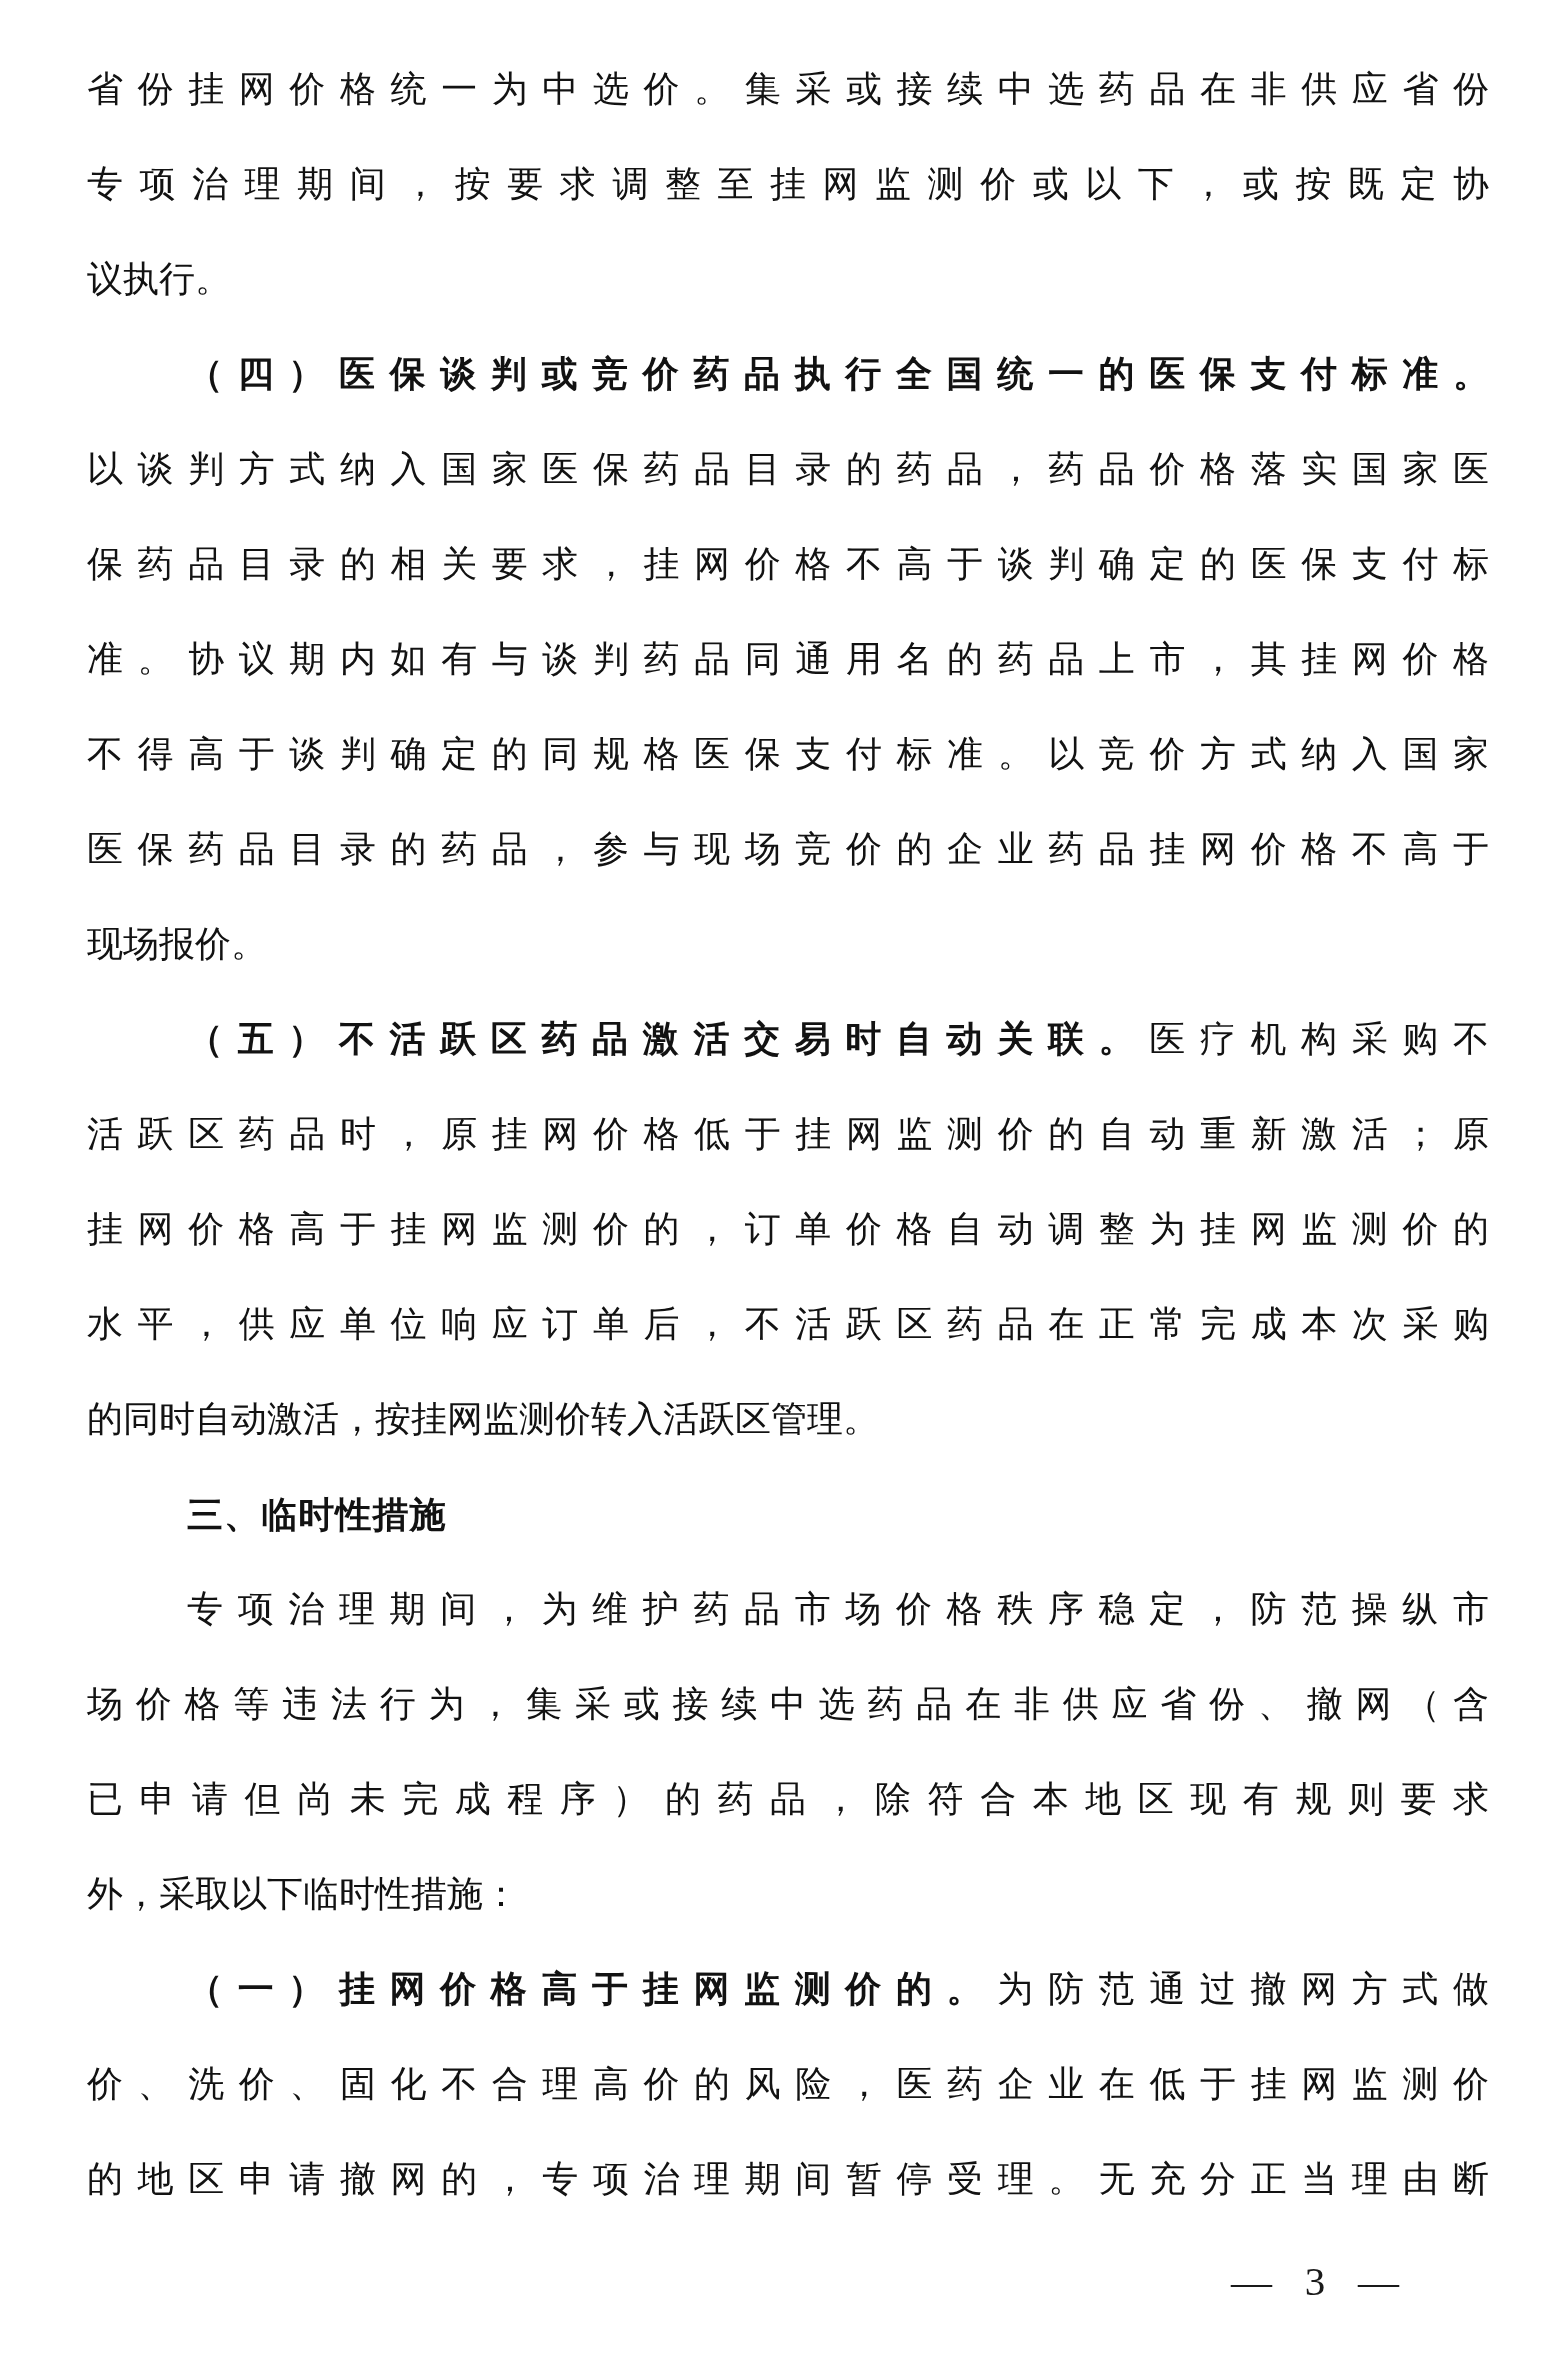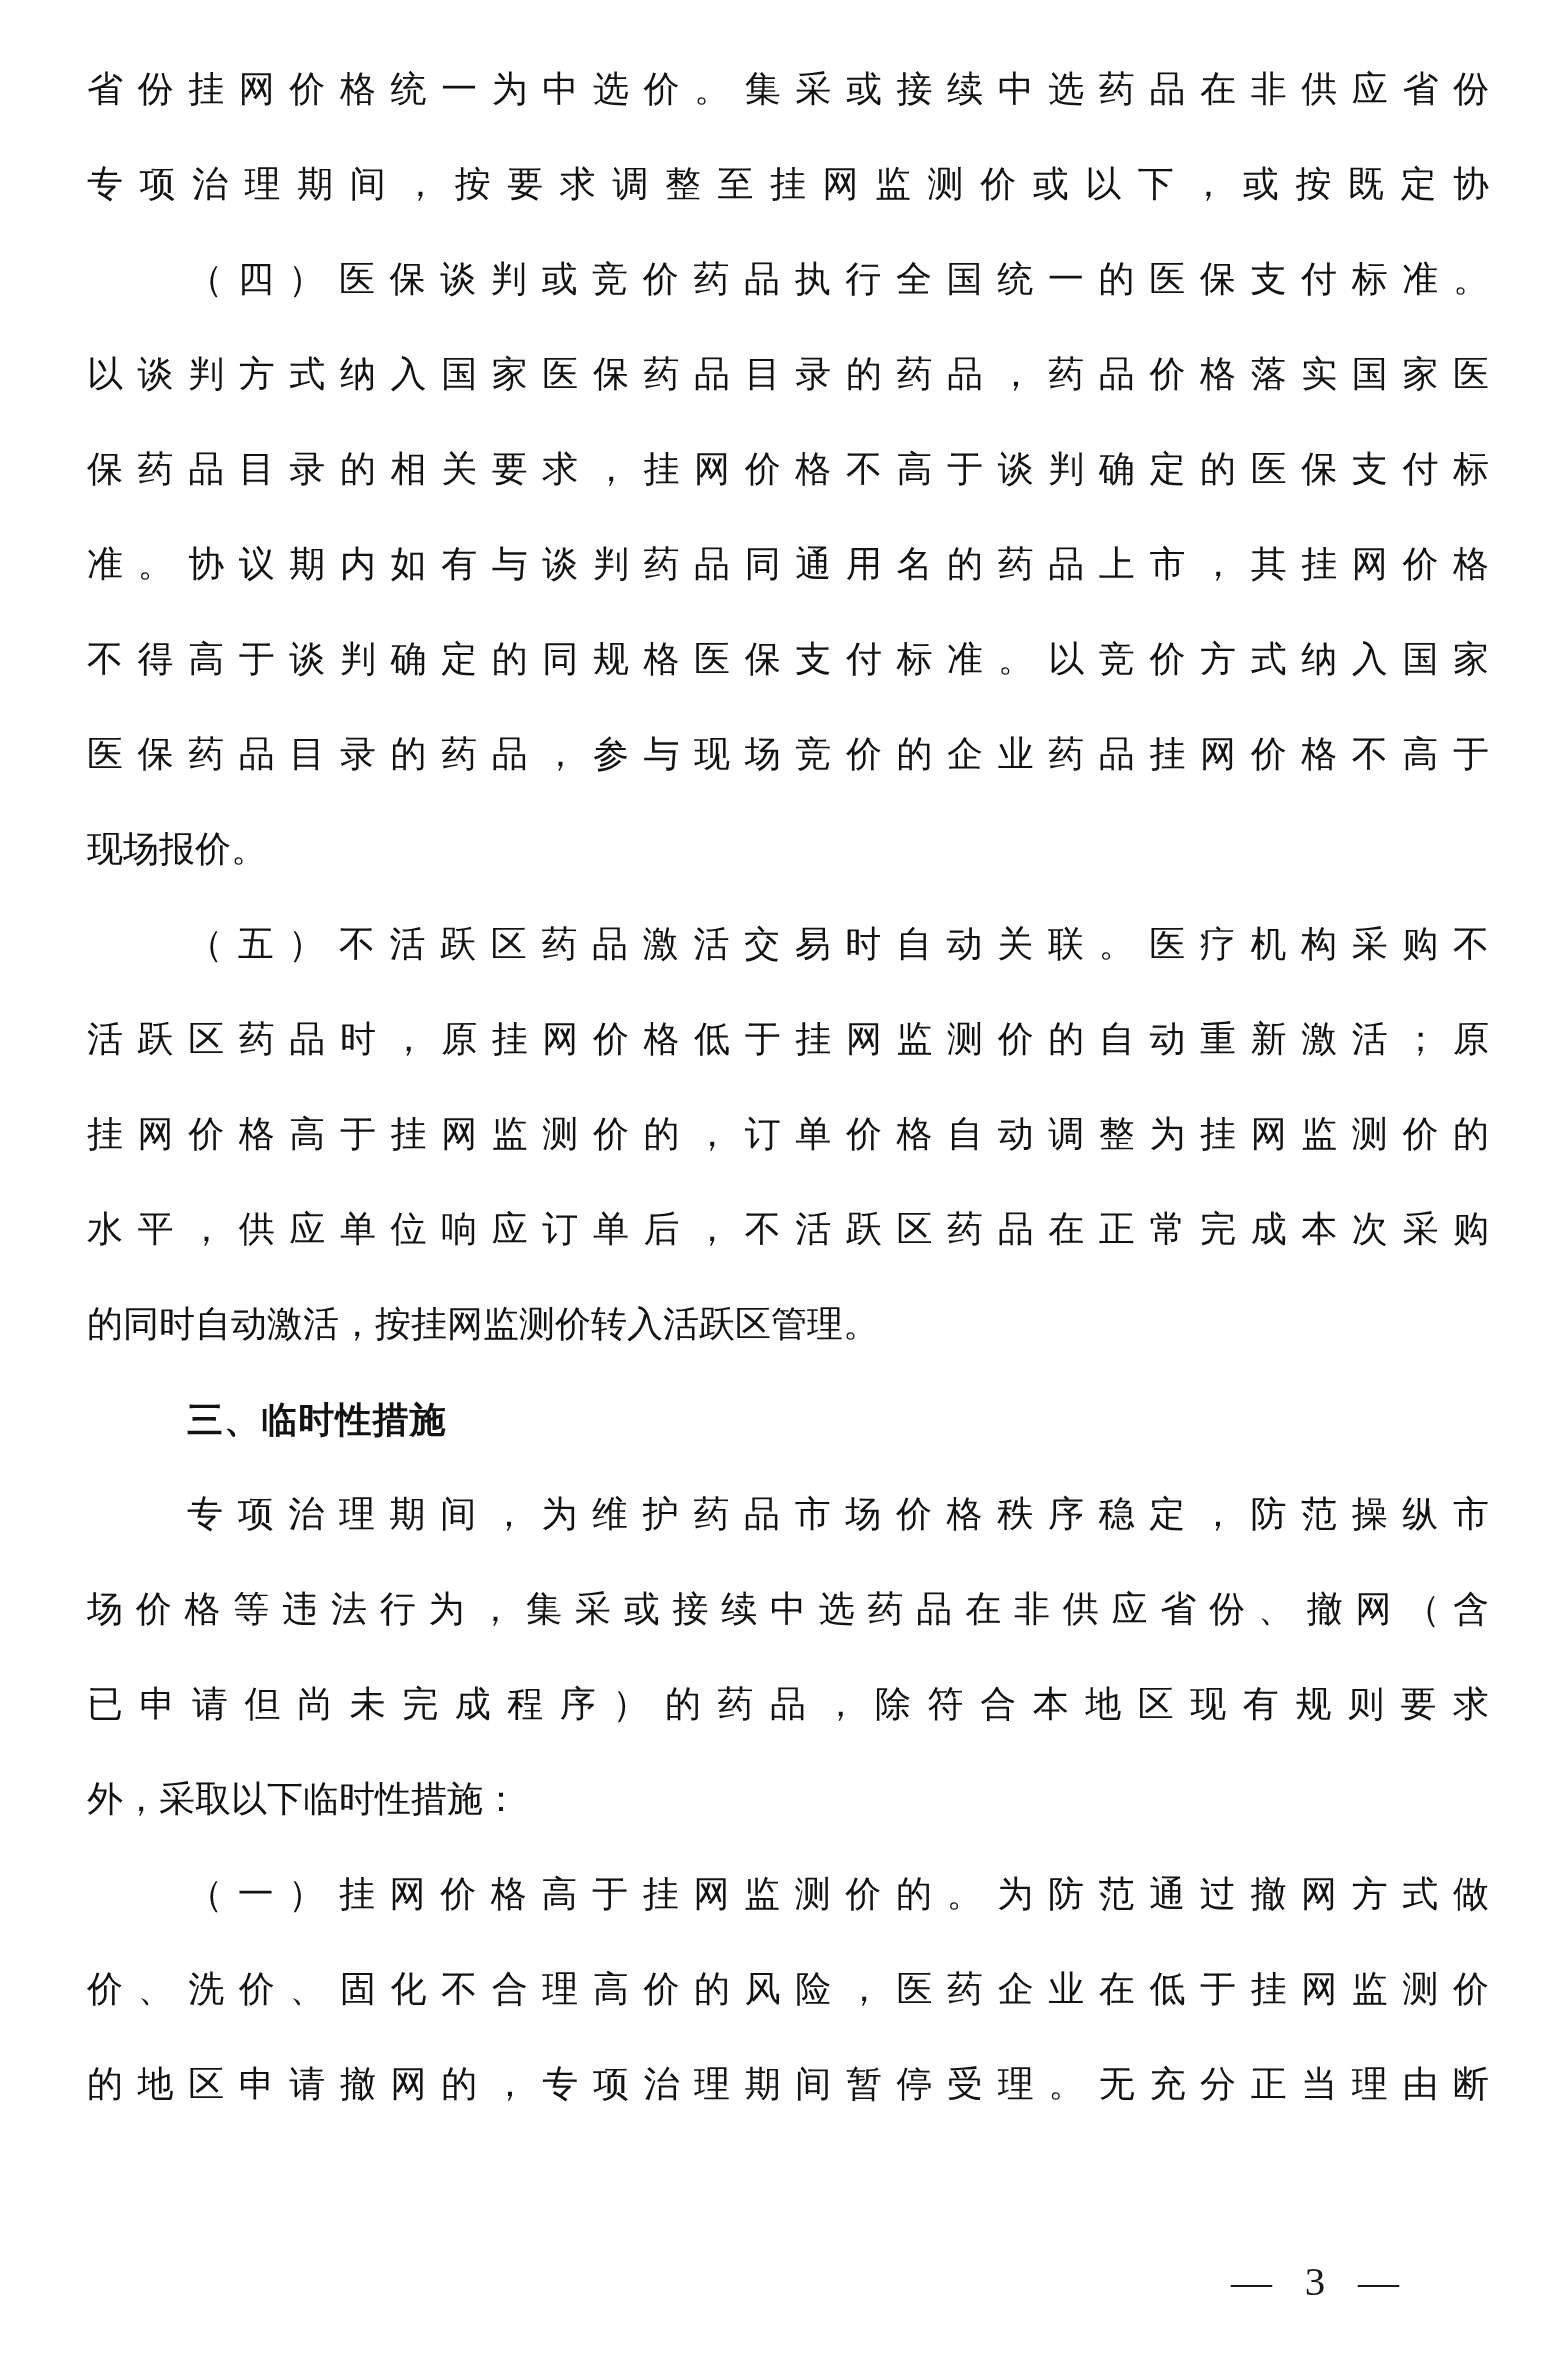--- a/index.html
+++ b/index.html
@@ -36,21 +36,21 @@
   .line.j {
     white-space: normal;
     text-align: justify;
     text-align-last: justify;
   }
   
   .line.indent {
     padding-left: 100px;
   }
   .seg-b {
-    font-weight: 400;
+    font-weight: 700;
   }
   
   .line.heading .seg-b {
     font-family: "Liberation Sans", "DejaVu Sans", sans-serif;
     font-weight: 700;
     letter-spacing: 1.1px;
     text-align: right;
   }
   .page-number {
     position: absolute;
@@ -63,20 +63,21 @@
   }
 </style>
 </head>
 <body>
 
 <div class="page">
   <div class="textblock">
 
     <div class="line j"><span class="seg-b"></span><span>省份挂网价格统一为中选价。集采或接续中选药品在非供应省份</span></div>
     <div class="line j"><span class="seg-b"></span><span>专项治理期间，按要求调整至挂网监测价或以下，或按既定协</span></div>
+    <div class="line"><span class="seg-b"></span><span>议执行。</span></div>
 
     <div class="line j indent"><span class="seg-b">（四）医保谈判或竞价药品执行全国统一的医保支付标准。</span><span></span></div>
     <div class="line j"><span class="seg-b"></span><span>以谈判方式纳入国家医保药品目录的药品，药品价格落实国家医</span></div>
     <div class="line j"><span class="seg-b"></span><span>保药品目录的相关要求，挂网价格不高于谈判确定的医保支付标</span></div>
     <div class="line j"><span class="seg-b"></span><span>准。协议期内如有与谈判药品同通用名的药品上市，其挂网价格</span></div>
     <div class="line j"><span class="seg-b"></span><span>不得高于谈判确定的同规格医保支付标准。以竞价方式纳入国家</span></div>
     <div class="line j"><span class="seg-b"></span><span>医保药品目录的药品，参与现场竞价的企业药品挂网价格不高于</span></div>
     <div class="line"><span class="seg-b"></span><span>现场报价。</span></div>
 
     <div class="line j indent"><span class="seg-b">（五）不活跃区药品激活交易时自动关联。</span><span>医疗机构采购不</span></div>

